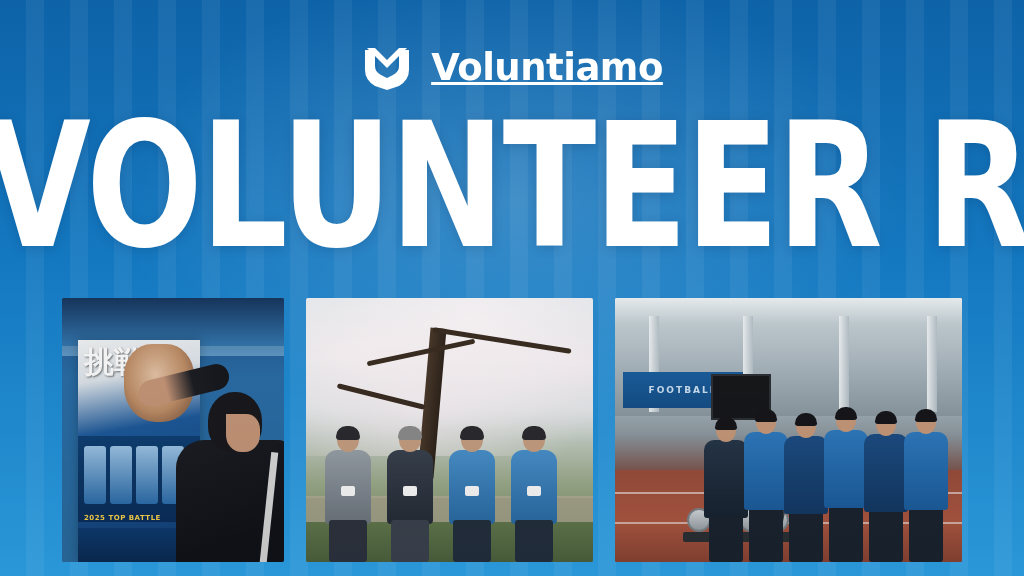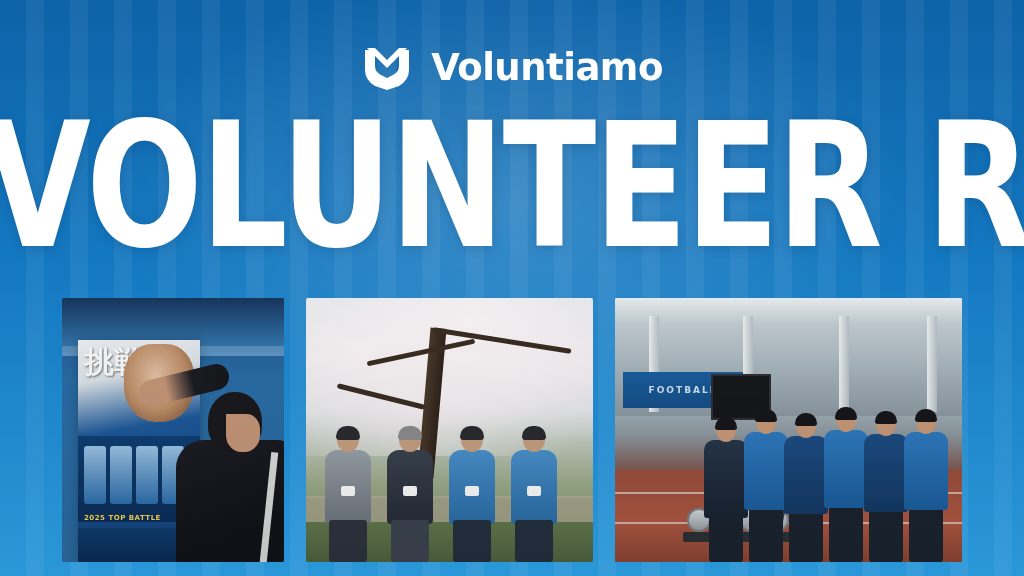--- a/index.html
+++ b/index.html
@@ -55,20 +55,21 @@
     height: 46px;
     display: block;
   }
   .logo-text {
     color: #ffffff;
     font-size: 37px;
     font-weight: bold;
     letter-spacing: -0.5px;
     line-height: 1;
     font-family: "DejaVu Sans", sans-serif;
+    text-decoration: underline;
   }
 
   
   .headline {
     position: absolute;
     top: 104px;
     left: 0;
     width: 100%;
     text-align: center;
     color: #ffffff;

